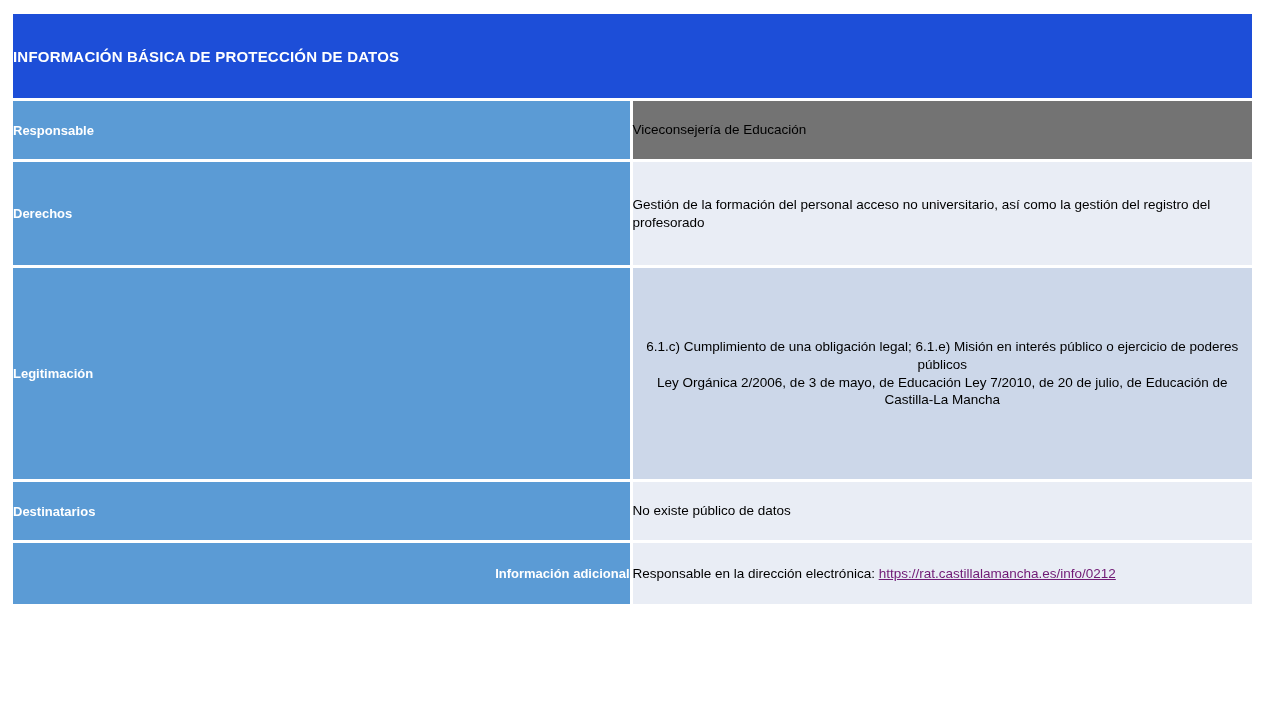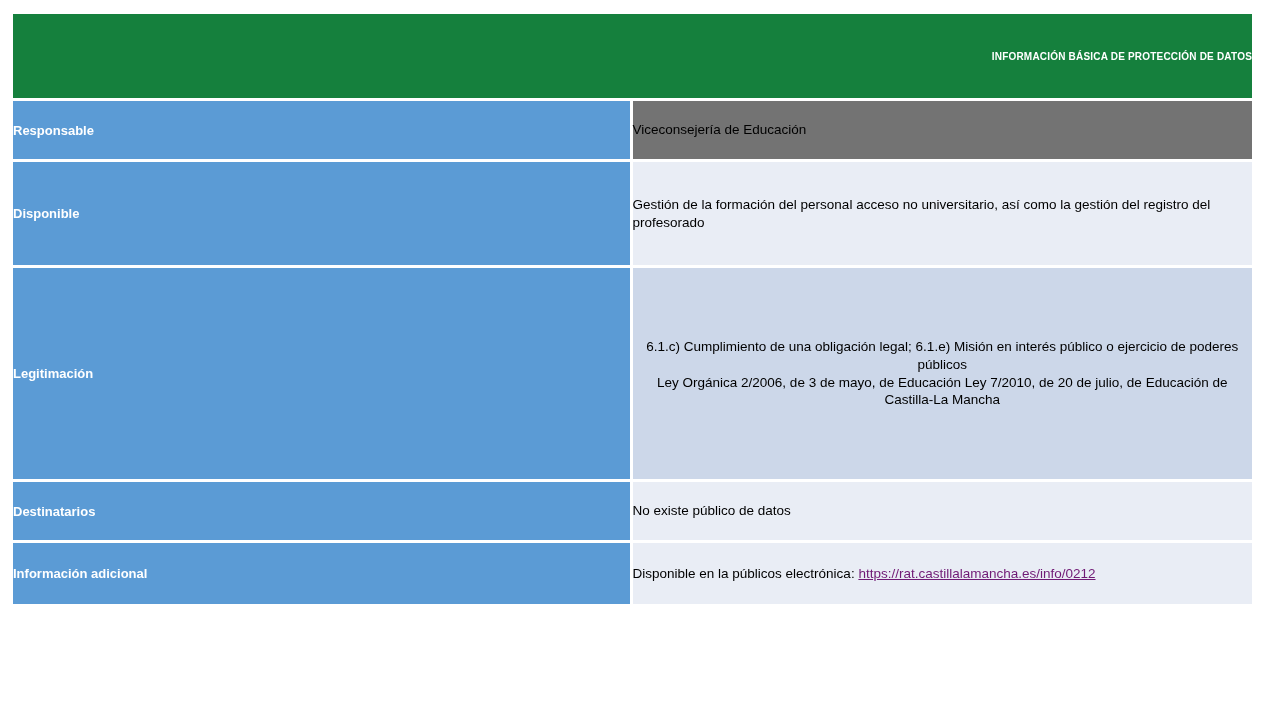--- a/index.html
+++ b/index.html
@@ -23,25 +23,25 @@
     border-collapse: separate;
     border-spacing: 0;
     width: 1239px;
     table-layout: fixed;
   }
   table.dpa td {
     vertical-align: middle;
     padding: 0;
   }
   .title-cell {
-    background: #15803d;
+    background: #1d4ed8;
     color: #ffffff;
     height: 84px;
-    text-align: right;
-    font-size: 10px;
+    text-align: left;
+    font-size: 15px;
     font-weight: bold;
     letter-spacing: 0.2px;
     border-bottom: 3px solid #ffffff;
   }
   .label-cell {
     background: #5b9bd5;
     color: #ffffff;
     font-weight: bold;
     font-size: 13px;
     width: 278px;
@@ -60,21 +60,21 @@
   }
   .band-a .value-cell { background: #737373; }
   .band-b .value-cell { background: #e9edf5; }
   .band-c .value-cell { background: #ccd7e9; }
   .r-responsable td { height: 58px; }
   .r-finalidad td { height: 103px; }
   .r-legitimacion td { height: 211px; }
   .r-destinatarios td { height: 58px; margin-top: 7px; }
   .r-derechos td { height: 106px; }
   .r-info td { height: 61px; border-bottom: none; }
-  .r-info .label-cell { border-bottom: none; }
+  .r-info .label-cell { border-bottom: none; text-align: right; }
   .r-info .value-cell { border-bottom: none; }
   a.ext-link {
     color: #701a75;
     text-decoration: underline;
   }
   .multi {
     white-space: pre-line;
     text-align: center;
   }
 </style>
@@ -87,35 +87,35 @@
       <tr>
         <td class="title-cell" colspan="2">INFORMACIÓN BÁSICA DE PROTECCIÓN DE DATOS</td>
       </tr>
 
       <tr class="band-a r-responsable">
         <td class="label-cell">Responsable</td>
         <td class="value-cell">Viceconsejería de Educación</td>
       </tr>
 
       <tr class="band-b r-finalidad">
-        <td class="label-cell">Disponible</td>
+        <td class="label-cell">Derechos</td>
         <td class="value-cell">Gestión de la formación del personal acceso no universitario, así como la gestión del registro del profesorado</td>
       </tr>
 
       <tr class="band-c r-legitimacion">
         <td class="label-cell">Legitimación</td>
         <td class="value-cell multi">6.1.c) Cumplimiento de una obligación legal; 6.1.e) Misión en interés público o ejercicio de poderes públicos
 Ley Orgánica 2/2006,  de 3 de mayo, de Educación Ley 7/2010,  de 20 de julio, de Educación de Castilla-La Mancha</td>
       </tr>
 
       <tr class="band-b r-destinatarios">
         <td class="label-cell">Destinatarios</td>
         <td class="value-cell">No existe público de datos</td>
       </tr>
 
 
       <tr class="band-b r-info">
         <td class="label-cell">Información adicional</td>
-        <td class="value-cell"><span>Disponible en la públicos electrónica: </span><a class="ext-link" href="#">https://rat.castillalamancha.es/info/0212</a></td>
+        <td class="value-cell"><span>Responsable en la dirección electrónica: </span><a class="ext-link" href="#">https://rat.castillalamancha.es/info/0212</a></td>
       </tr>
     </tbody>
   </table>
 </div>
 
 </body></html>

